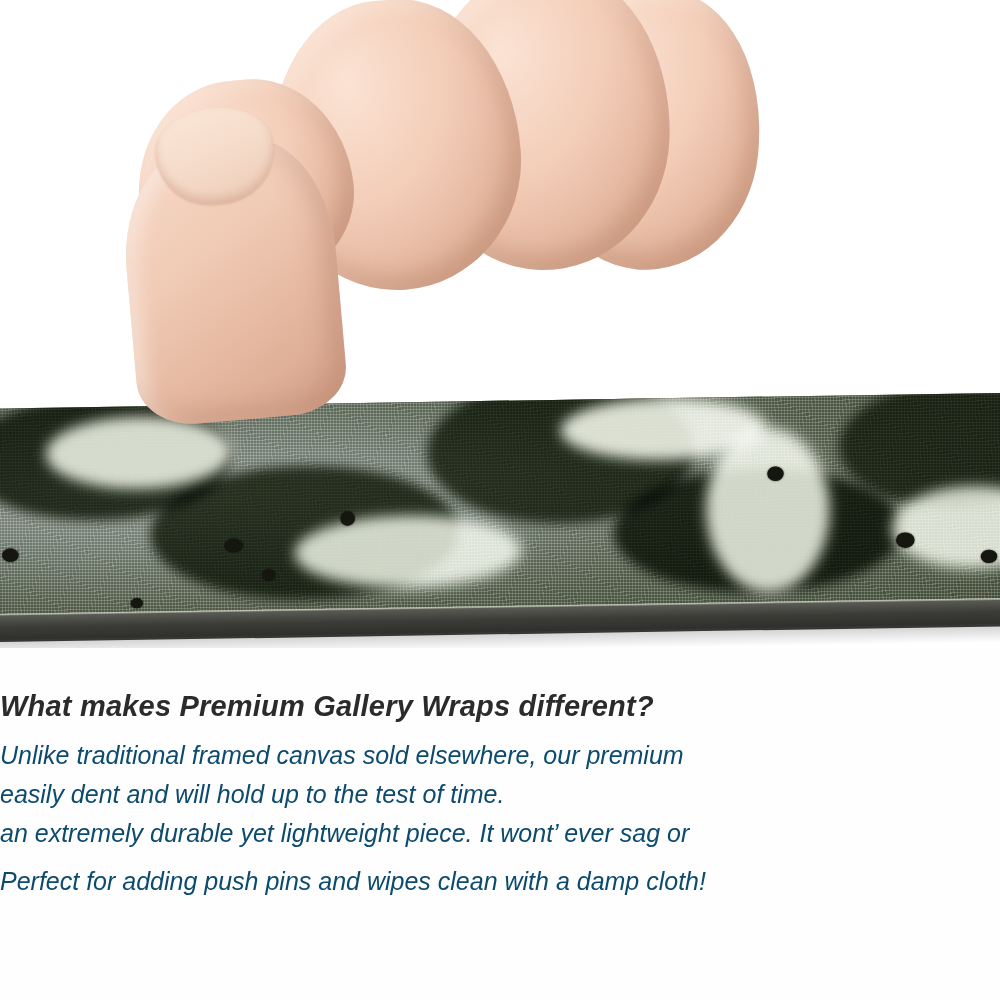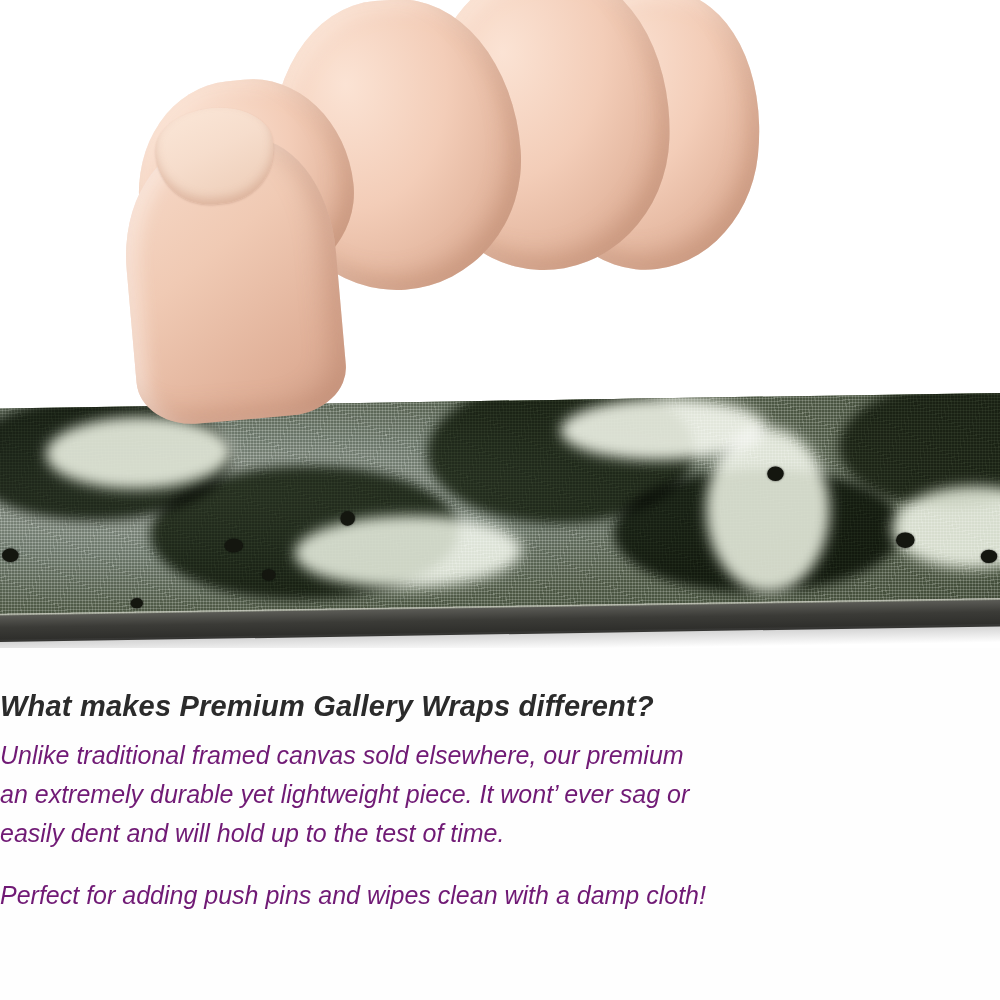--- a/index.html
+++ b/index.html
@@ -170,24 +170,24 @@
     font-size: 29px;
     font-style: italic;
     font-weight: bold;
     letter-spacing: 0.2px;
     margin-bottom: 13px;
   }
   .body-line {
     font-size: 25px;
     font-style: italic;
     line-height: 1.55;
-    color: #701a75;
+    color: #0c4a6e;
   }
   .body-line.last {
-    margin-top: 24px;
+    margin-top: 10px;
   }
 </style>
 </head>
 <body>
 
 <div class="page">
 
   <div class="photo-region">
 
     <div class="hand">
@@ -228,18 +228,18 @@
     </div>
 
     <div class="strip-edge-hi"></div>
     <div class="strip-edge"></div>
     <div class="strip-drop-shadow"></div>
   </div>
 
   <div class="text-block">
     <div class="headline">What makes Premium Gallery Wraps different?</div>
     <div class="body-line">Unlike traditional framed canvas sold elsewhere, our premium</div>
+    <div class="body-line">easily dent and will hold up to the test of time.</div>
     <div class="body-line">an extremely durable yet lightweight piece. It wont’ ever sag or</div>
-    <div class="body-line">easily dent and will hold up to the test of time.</div>
     <div class="body-line last">Perfect for adding push pins and wipes clean with a damp cloth!</div>
   </div>
 
 </div>
 
 </body></html>

